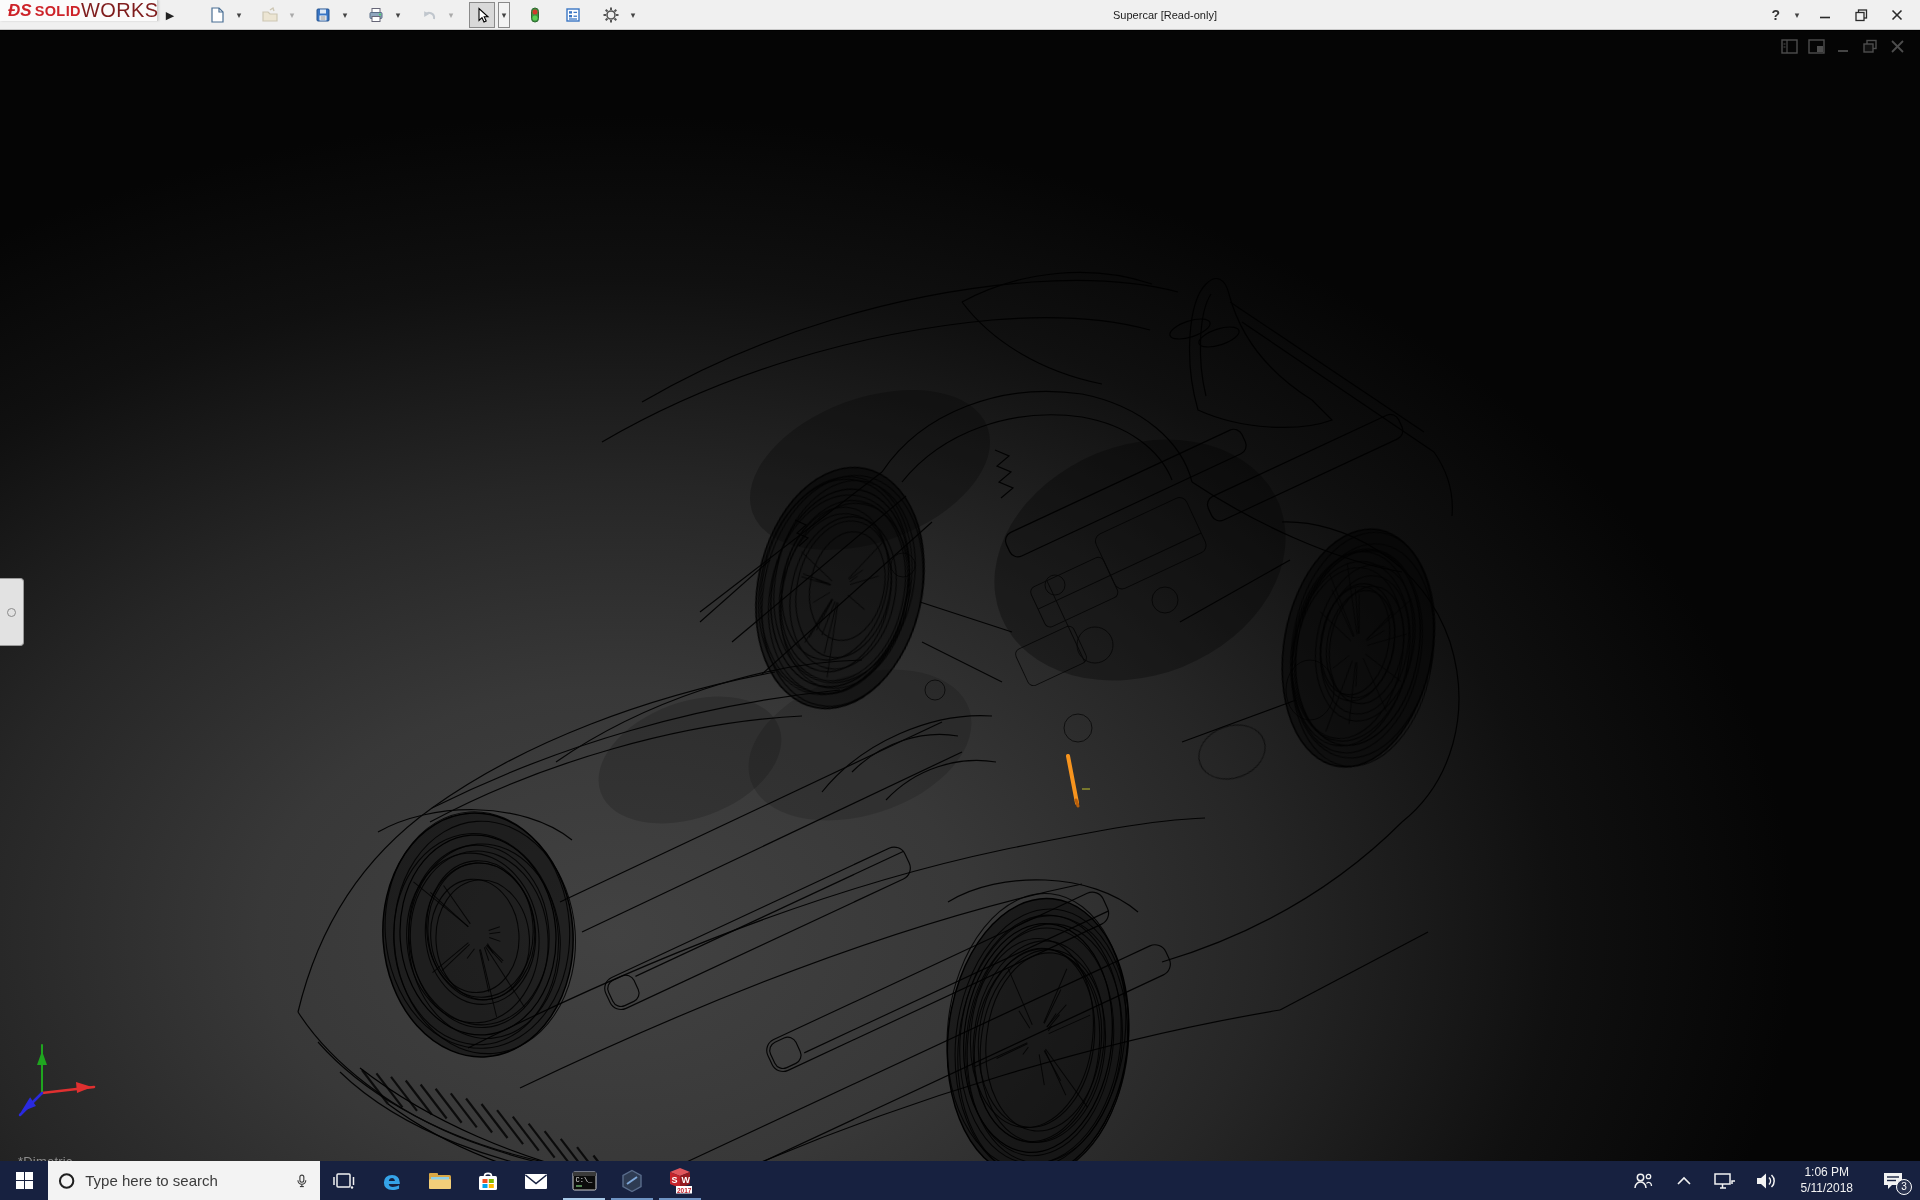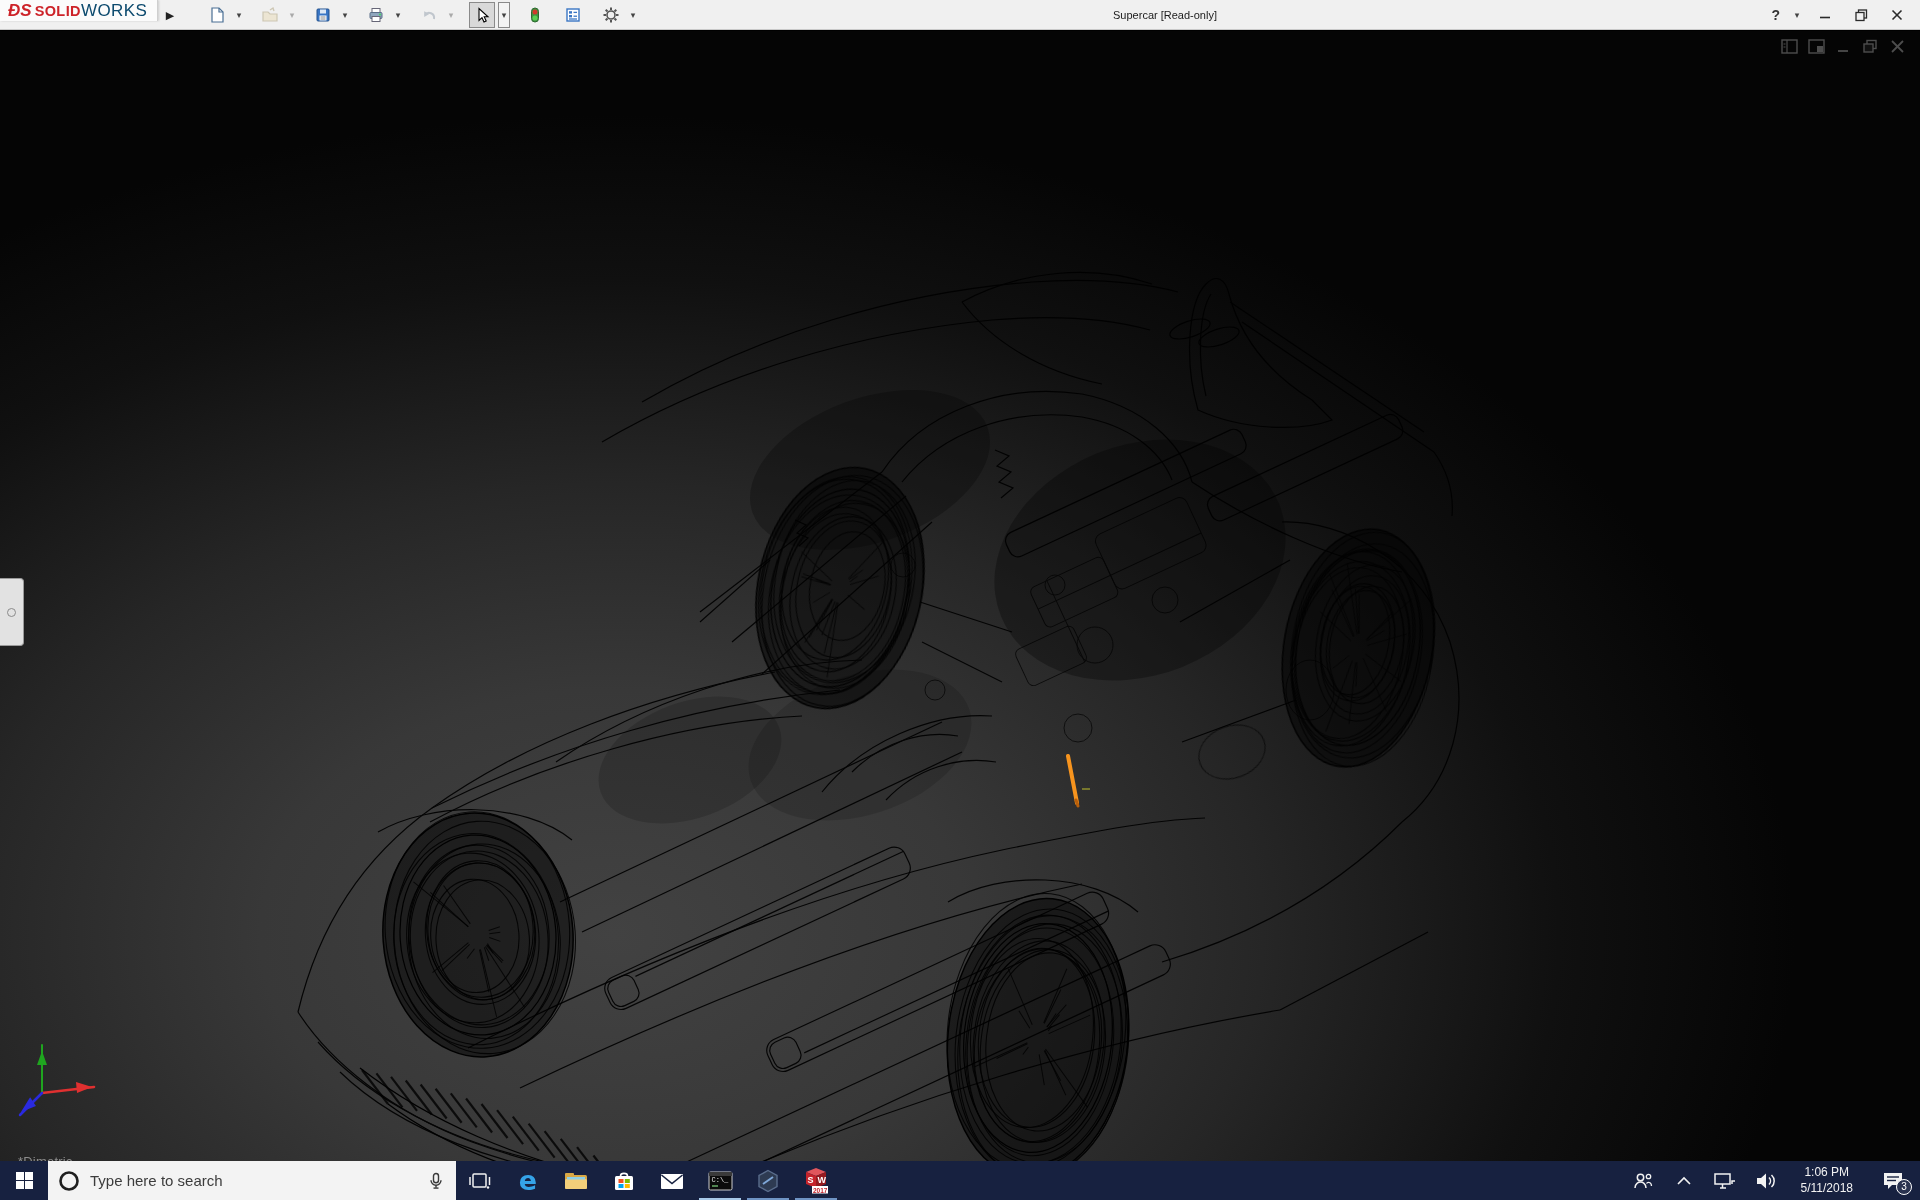--- a/index.html
+++ b/index.html
@@ -4,21 +4,21 @@
 <style>
   * { margin:0; padding:0; box-sizing:border-box; }
   html,body { width:1920px; height:1200px; overflow:hidden; font-family:"Liberation Sans",sans-serif; background:#000; }
   #stage { position:relative; width:1920px; height:1200px; }
 
   
   #titlebar { position:absolute; left:0; top:0; width:1920px; height:30px; background:#f0f0f0; border-bottom:1px solid #c9c9c9; }
   #logo-panel { position:absolute; left:0; top:0; width:158px; height:21px; background:#fbfbfb; border-right:1px solid #cfcfcf; box-shadow:1px 0 2px rgba(0,0,0,.15); display:flex; align-items:center; padding-left:8px; }
   .brand-ds { color:#cd2329; font-weight:bold; font-style:italic; font-size:17px; margin-right:3px; }
   .brand-solid { color:#cd2329; font-weight:bold; font-size:14.5px; letter-spacing:.4px; }
-  .brand-works { color:#0c4a6e; font-weight:normal; font-size:17px; letter-spacing:.4px; }
+  .brand-works { color:#7f1d1d; font-weight:normal; font-size:20px; letter-spacing:.4px; }
   #flyout-arrow { position:absolute; left:161px; top:0; width:18px; height:30px; display:flex; align-items:center; justify-content:center; color:#222; font-size:11px; cursor:pointer; }
   #toolbar { position:absolute; left:204px; top:0; height:30px; display:flex; align-items:center; gap:3px; }
   .tb-btn { width:26px; height:26px; display:flex; align-items:center; justify-content:center; border:1px solid transparent; }
   .tb-btn.active { background:#d9d9d9; border:1px solid #8a8a8a; }
   .tb-drop { width:12px; height:26px; display:flex; align-items:center; justify-content:center; font-size:9px; color:#444; }
   .tb-drop.boxed { border:1px solid #8a8a8a; background:#f4f4f4; }
   .tb-sep { width:6px; }
   .disabled { opacity:.4; }
   #win-title { position:absolute; left:1165px; top:0; transform:translateX(-50%); line-height:30px; font-size:11px; color:#1b1b1b; white-space:nowrap; }
   #titlebar-controls { position:absolute; right:10px; top:0; height:30px; display:flex; align-items:center; gap:10px; }
@@ -37,21 +37,21 @@
 
   #left-tab { position:absolute; left:0; top:547px; width:24px; height:68px; background:#e2e2e2; border:1px solid #9a9a9a; border-left:none; border-radius:0 4px 4px 0; display:flex; align-items:center; justify-content:center; cursor:pointer; }
   #left-tab .dot { width:9px; height:9px; border-radius:50%; border:1.5px solid #8b8b8b; }
 
   #triad { position:absolute; left:8px; bottom:26px; width:96px; height:104px; }
   #view-label { position:absolute; left:18px; bottom:-8px; font-size:13px; color:#8d8d8d; letter-spacing:.2px; }
 
   
   #taskbar { position:absolute; left:0; top:1161px; width:1920px; height:39px; background:#172140; display:flex; align-items:stretch; color:#f2f2f2; }
   #start-btn { width:48px; display:flex; align-items:center; justify-content:center; }
-  #search-box { width:408px; background:#f3f3f3; display:flex; align-items:center; padding:0 10px; gap:10px; }
+  #search-box { width:272px; background:#f3f3f3; display:flex; align-items:center; padding:0 10px; gap:10px; }
   #search-input { flex:1; border:none; outline:none; background:transparent; font-size:15px; color:#3c3c3c; font-family:"Liberation Sans",sans-serif; }
   #search-input::placeholder { color:#3c3c3c; opacity:1; }
   .tb-app { width:48px; position:relative; display:flex; align-items:center; justify-content:center; cursor:pointer; }
   .tb-app .underline { position:absolute; bottom:0; left:3px; right:3px; height:2.5px; background:#6f94c4; }
   .tb-app .underline.bright { background:#a7c8e8; }
   #tray { margin-left:auto; display:flex; align-items:center; gap:17px; padding-right:10px; }
   .tray-ico { width:24px; height:24px; display:flex; align-items:center; justify-content:center; }
   #clock-block { text-align:center; font-size:12px; line-height:1.3; padding:0 6px; white-space:nowrap; }
   #action-center { position:relative; width:34px; height:30px; display:flex; align-items:center; justify-content:center; }
   #ac-badge { position:absolute; right:-2px; bottom:1px; min-width:16px; height:16px; border-radius:8px; background:#2a3350; border:1.5px solid #fff; color:#fff; font-size:10px; line-height:13px; text-align:center; padding:0 2px; }

